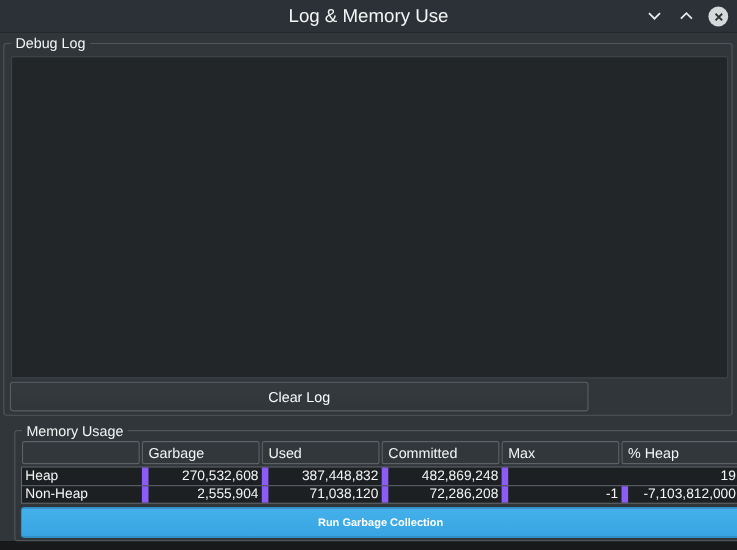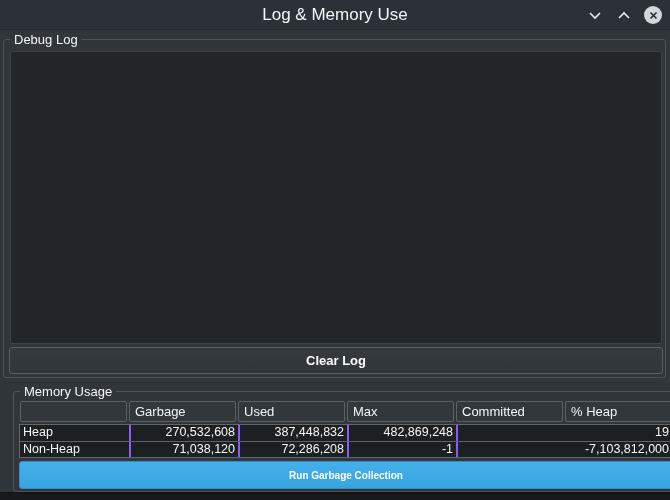--- a/index.html
+++ b/index.html
@@ -63,21 +63,21 @@
   .btn-plain {
     position: absolute;
     background: linear-gradient(#353a3f, #31363b);
     border: 1px solid #5a5f64;
     border-radius: 3px;
     color: #fcfcfc; font-size: 13px;
     display: flex; align-items: center; justify-content: center;
     cursor: pointer;
     font-family: "Liberation Sans", "DejaVu Sans", sans-serif;
   }
-  .clear-log-btn { left: 5px; top: 307px; width: 654px; height: 27px; font-weight: bold; }
+  .clear-log-btn { left: 5px; top: 307px; width: 526px; height: 27px; }
   
   .mem-table { position: absolute; left: 5px; top: 8px; width: 654px; }
   .hdr-row { display: flex; height: 24px; }
   .hdr-cell { flex: 0 0 109px; }
   .hdr-cell:last-child { flex: 1 1 auto; }
   .hdr-box {
     margin: 1px; height: 21px;
     background: #32373c;
     border: 1px solid #5d6267;
     border-radius: 2px;
@@ -93,21 +93,21 @@
   .data-row { display: flex; height: 16px; }
   .data-row + .data-row { border-top: 1px solid #5c6165; }
   .data-cell {
     flex: 0 0 109px;
     font-size: 12.5px; color: #f4f5f5;
     line-height: 15px;
     padding: 0 3px;
     overflow: hidden; white-space: nowrap;
   }
   .data-cell:last-child { flex: 1 1 auto; }
-  .data-cell + .data-cell { border-left: 2px solid #8b5cf6; }
+  .data-cell + .data-cell { border-left: 6px solid #8b5cf6; }
   .cell-num { text-align: right; }
   
   .gc-btn {
     position: absolute; left: 5px; top: 69px;
     width: 654px; height: 28px;
     background: linear-gradient(#44b0eb, #37a5e2);
     border: 1px solid #2e8fc9;
     border-radius: 3px;
     color: #ffffff; font-size: 10px;
     display: flex; align-items: center; justify-content: center;
@@ -162,39 +162,40 @@
         <div class="hdr-cell">
             <div class="hdr-box"></div>
           </div>
         <div class="hdr-cell">
             <div class="hdr-box">Garbage</div>
           </div>
         <div class="hdr-cell">
             <div class="hdr-box">Used</div>
           </div>
         <div class="hdr-cell">
+            <div class="hdr-box">Committed</div>
+          </div>
+        <div class="hdr-cell">
             <div class="hdr-box">Max</div>
-          </div>
-        <div class="hdr-cell">
-            <div class="hdr-box">Committed</div>
           </div>
         <div class="hdr-cell">
             <div class="hdr-box">% Heap</div>
           </div>
       </div>
       <div class="data-grid">
         <div class="data-row">
           <div class="data-cell">Heap</div>
           <div class="data-cell cell-num">270,532,608</div>
           <div class="data-cell cell-num">387,448,832</div>
           <div class="data-cell cell-num">482,869,248</div>
           <div class="data-cell cell-num">19</div>
         </div>
         <div class="data-row">
           <div class="data-cell">Non-Heap</div>
+          <div class="data-cell cell-num">2,555,904</div>
           <div class="data-cell cell-num">71,038,120</div>
           <div class="data-cell cell-num">72,286,208</div>
           <div class="data-cell cell-num">-1</div>
           <div class="data-cell cell-num">-7,103,812,000</div>
         </div>
       </div>
     </div>
 
     <button class="gc-btn">Run Garbage Collection</button>
   </div>

